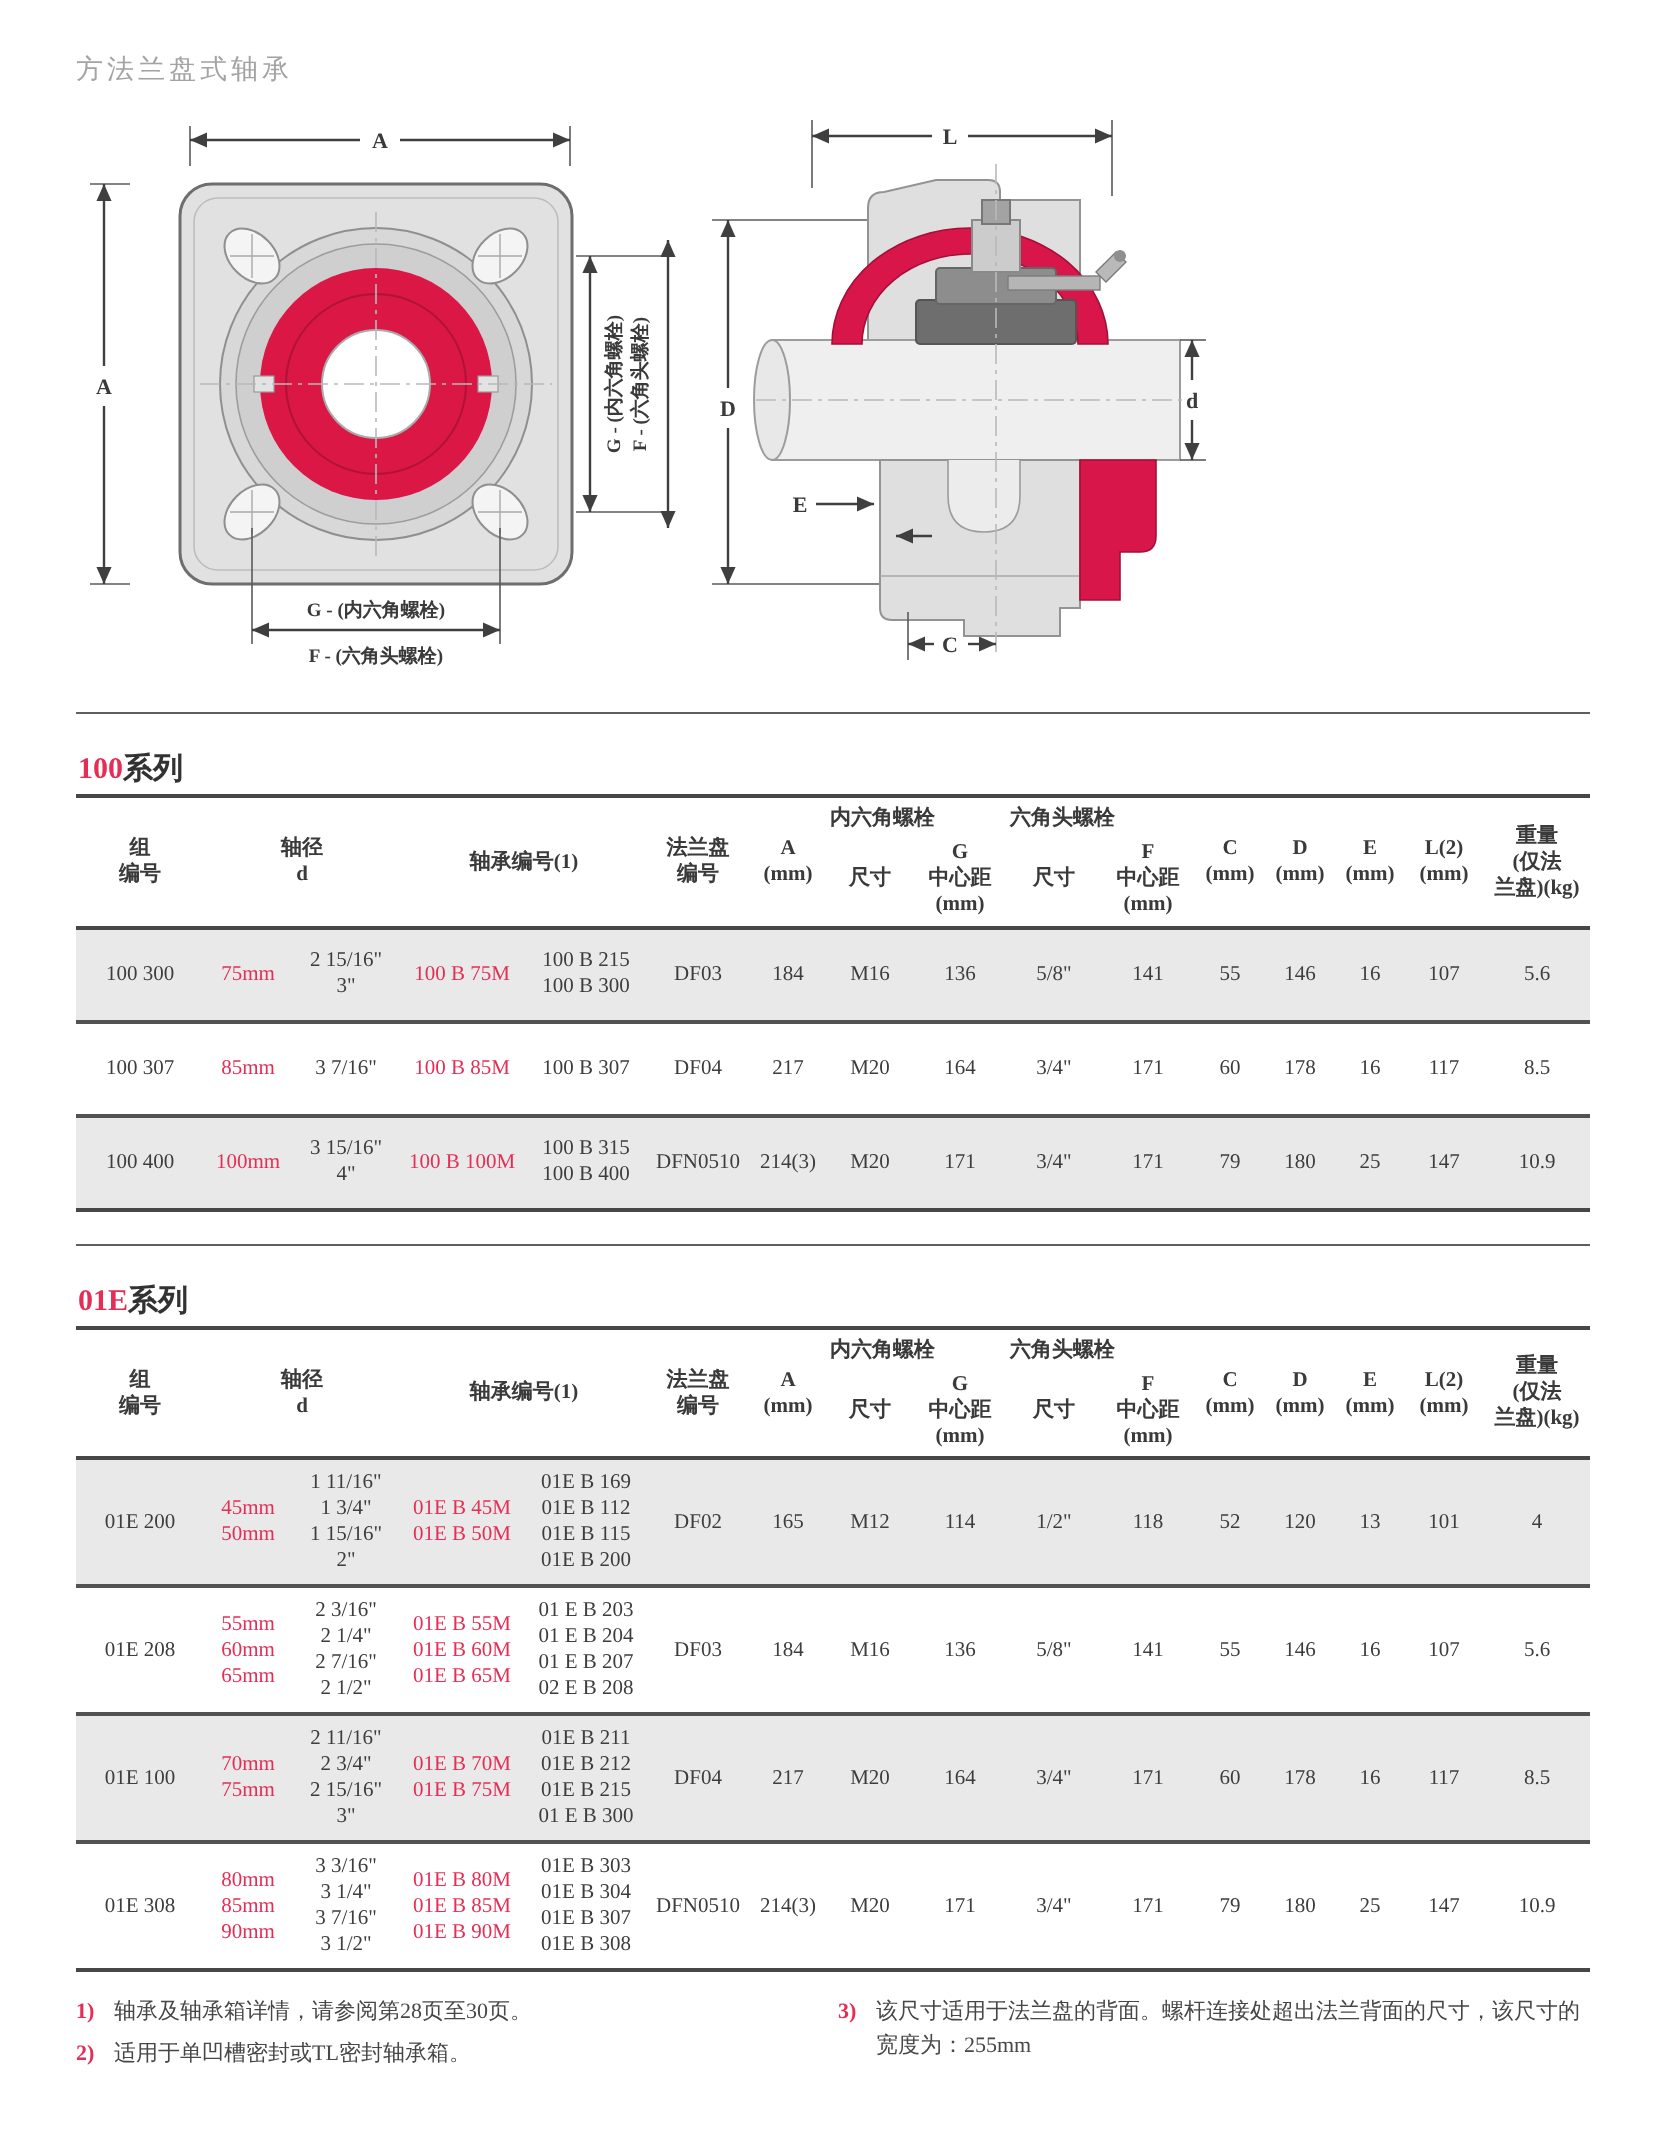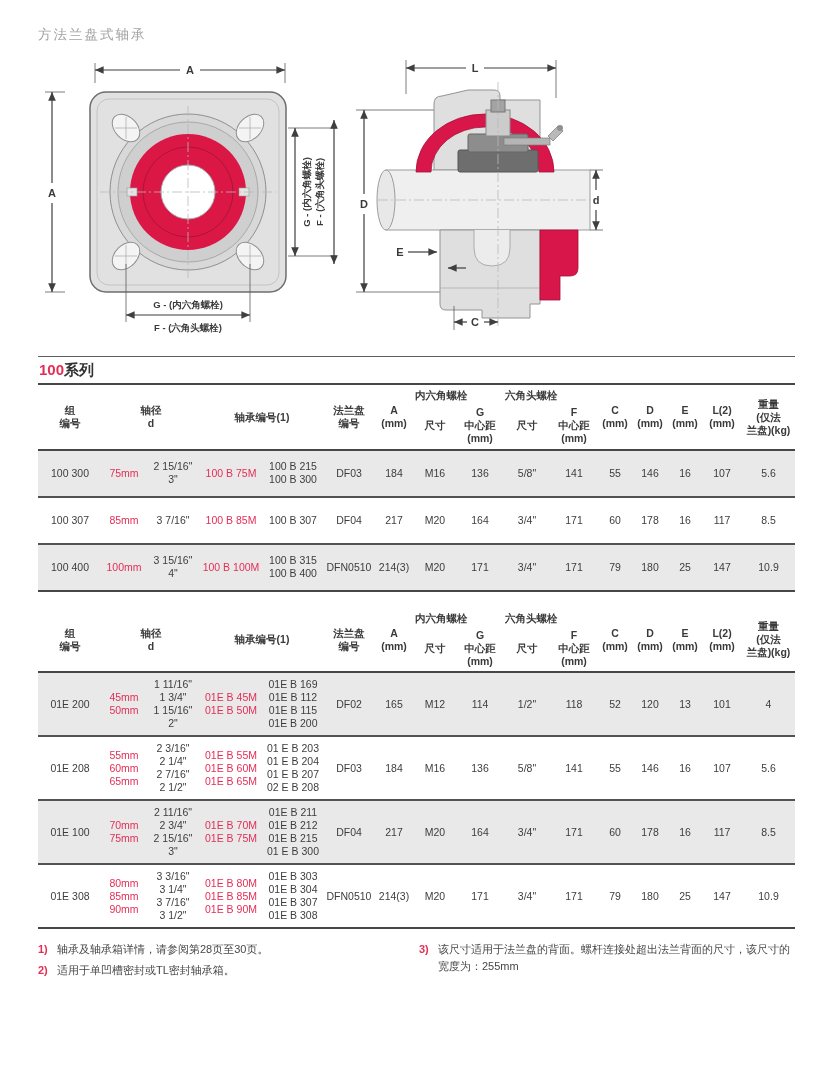--- a/index.html
+++ b/index.html
@@ -1,34 +1,34 @@
 <!DOCTYPE html>
 <html><head>
 <meta charset="utf-8">
 <style>
   * { margin:0; padding:0; box-sizing:border-box; }
   html,body { background:#ffffff; }
   body { width:830px; height:1074px; font-family:"Liberation Sans","DejaVu Sans",sans-serif; color:#3d3d3d; }
-  .page { position:relative; width:830px; height:1074px; padding:26px 35px 0 38px; overflow:hidden; }
+  .page { position:relative; width:830px; height:1074px; padding:26px 35px 0 38px; overflow:hidden;font-family:Liberation Serif, serif; }
   .page-title { font-size:13.5px; color:#a3a3a3; letter-spacing:2px; }
 
   .diagrams { display:flex; align-items:flex-start; margin-top:12px; height:292px; }
   .diag-front { width:302px; }
   .diag-side  { width:264px; margin-left:4px; margin-top:-4px; }
 
   svg text { fill:#3a3a3a; }
   .dim   { stroke:#3f3f3f; stroke-width:1.2; fill:none; }
   .thin  { stroke:#5a5a5a; stroke-width:0.8; fill:none; }
   .cl    { stroke:#a8a8a8; stroke-width:0.7; }
   .ctr   { stroke:#b9b9b9; stroke-width:0.8; stroke-dasharray:10 3 2 3; }
   .dimtxt { font-size:11px; font-weight:bold; }
   .dimcjk { font-size:9.5px; font-weight:bold; }
 
   .section { margin-top:8px; width:757px; }
-  .sec-title { border-top:1px solid #5f5f5f; border-bottom:2px solid #474747; padding:4px 1px 3px; font-size:15px; font-weight:bold; color:#323232; }
+  .sec-title { border-top:1px solid #5f5f5f; border-bottom:2px solid #474747; padding:18px 1px 3px; font-size:15px; font-weight:bold; color:#323232; }
   .sec-title .red { color:#e42e56; }
 
   table.spec { width:757px; border-collapse:collapse; table-layout:fixed; border-bottom:2px solid #474747; }
   table.spec thead { border-bottom:2px solid #474747; }
   table.spec th { font-size:10.5px; font-weight:bold; text-align:center; vertical-align:middle; padding:4px 1px 3px; line-height:1.25; color:#3a3a3a; }
   table.spec th.grp { text-align:left; vertical-align:bottom; padding-bottom:0; }
   table.spec tbody tr + tr { border-top:2px solid #525252; }
   table.spec td { font-size:10.5px; text-align:center; vertical-align:middle; padding:5px 1px; line-height:13px; }
   table.spec tr.shade { background:#e9e9e9; }
   .t100 td { height:47px; }
@@ -310,20 +310,21 @@
           <td>180</td>
           <td>25</td>
           <td>147</td>
           <td>10.9</td>
         </tr>
       </tbody>
     </table>
   </div>
 
   <div class="section" style="margin-top:16px;">
+    <div class="sec-title"><span class="red">01E</span><span>系列</span></div>
     <table class="spec">
       <colgroup>
           <col style="width:64px">
           <col style="width:44px">
           <col style="width:54px">
           <col style="width:62px">
           <col style="width:62px">
           <col style="width:50px">
           <col style="width:40px">
           <col style="width:42px">

